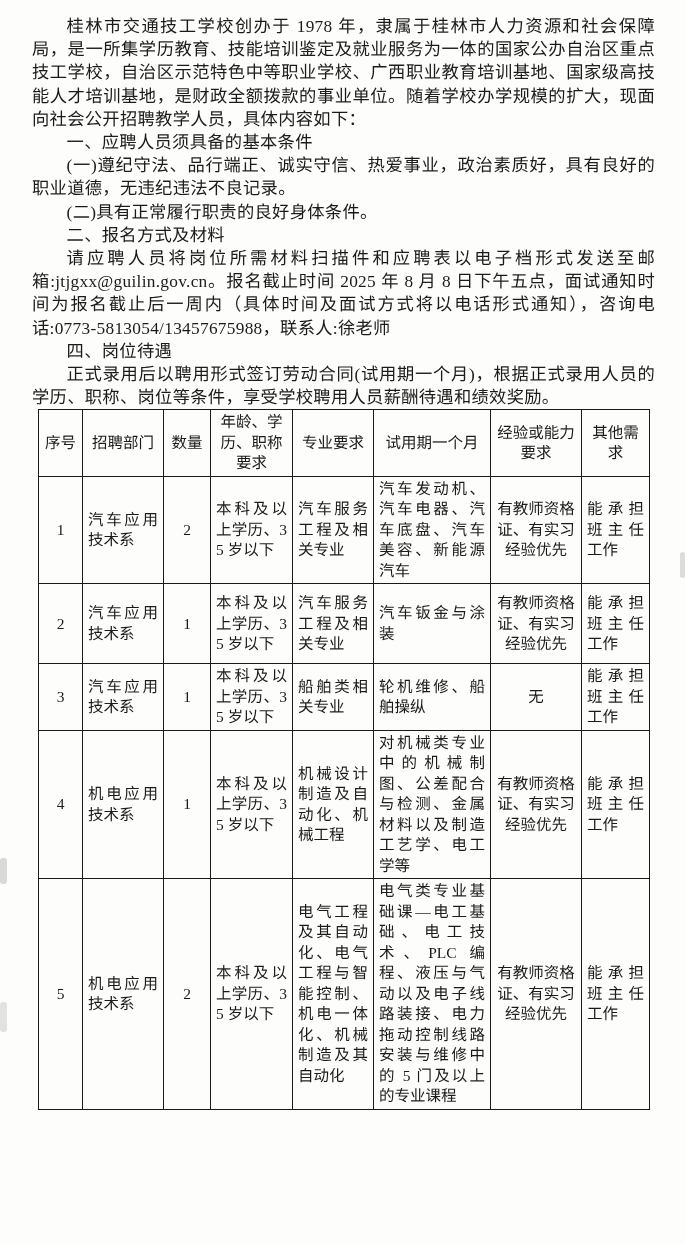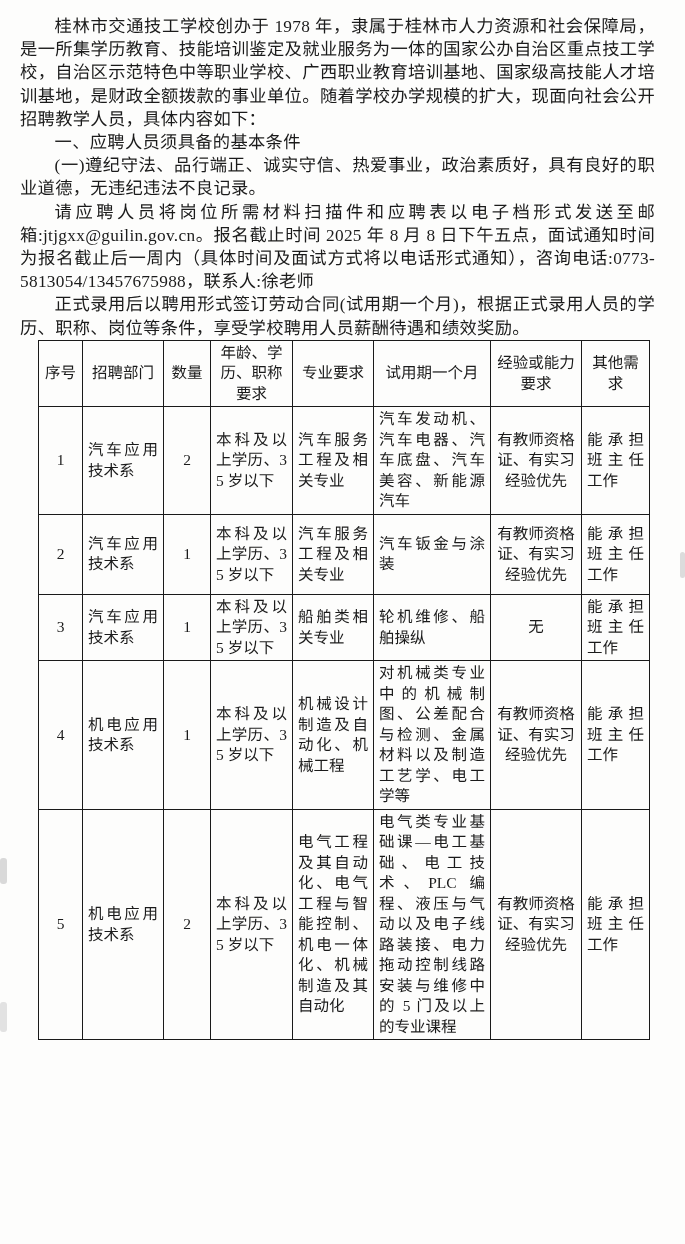--- a/index.html
+++ b/index.html
@@ -10,21 +10,21 @@
   body {
     width: 685px;
     height: 1244px;
     position: relative;
     overflow: hidden;
     background: #fdfdfc;
     color: #1b1b1b;
     font-family: "Liberation Serif", "DejaVu Serif", serif;
   }
   .doc {
-    padding: 15px 30px 0 20px;
+    padding: 15px 30px 0 32px;
   }
   .para {
     margin: 0;
     font-size: 17.3px;
     line-height: 23.2px;
     text-align: justify;
     text-indent: 2em;
     letter-spacing: 0.3px;
   }
   .table-section {
@@ -80,21 +80,24 @@
   .art-2 { left: 0; top: 1002px; width: 7px; height: 30px; background: #e2e2e2; }
   .art-3 { right: 0; top: 552px; width: 5px; height: 26px; background: #dcdcdc; }
 </style>
 </head>
 <body>
 
 <div class="doc">
   <p class="para">桂林市交通技工学校创办于 1978 年，隶属于桂林市人力资源和社会保障局，是一所集学历教育、技能培训鉴定及就业服务为一体的国家公办自治区重点技工学校，自治区示范特色中等职业学校、广西职业教育培训基地、国家级高技能人才培训基地，是财政全额拨款的事业单位。随着学校办学规模的扩大，现面向社会公开招聘教学人员，具体内容如下：</p>
   <p class="para">一、应聘人员须具备的基本条件</p>
   <p class="para">(一)遵纪守法、品行端正、诚实守信、热爱事业，政治素质好，具有良好的职业道德，无违纪违法不良记录。</p>
+  <p class="para">(二)具有正常履行职责的良好身体条件。</p>
+  <p class="para">二、报名方式及材料</p>
   <p class="para">请应聘人员将岗位所需材料扫描件和应聘表以电子档形式发送至邮箱:jtjgxx@guilin.gov.cn。报名截止时间 2025 年 8 月 8 日下午五点，面试通知时间为报名截止后一周内（具体时间及面试方式将以电话形式通知），咨询电话:0773-5813054/13457675988，联系人:徐老师</p>
+  <p class="para">四、岗位待遇</p>
   <p class="para">正式录用后以聘用形式签订劳动合同(试用期一个月)，根据正式录用人员的学历、职称、岗位等条件，享受学校聘用人员薪酬待遇和绩效奖励。</p>
 </div>
 
 <div class="table-section">
   <table class="recruit">
     <colgroup>
       <col style="width:44px">
         <col style="width:81px">
         <col style="width:47px">
         <col style="width:82px">

